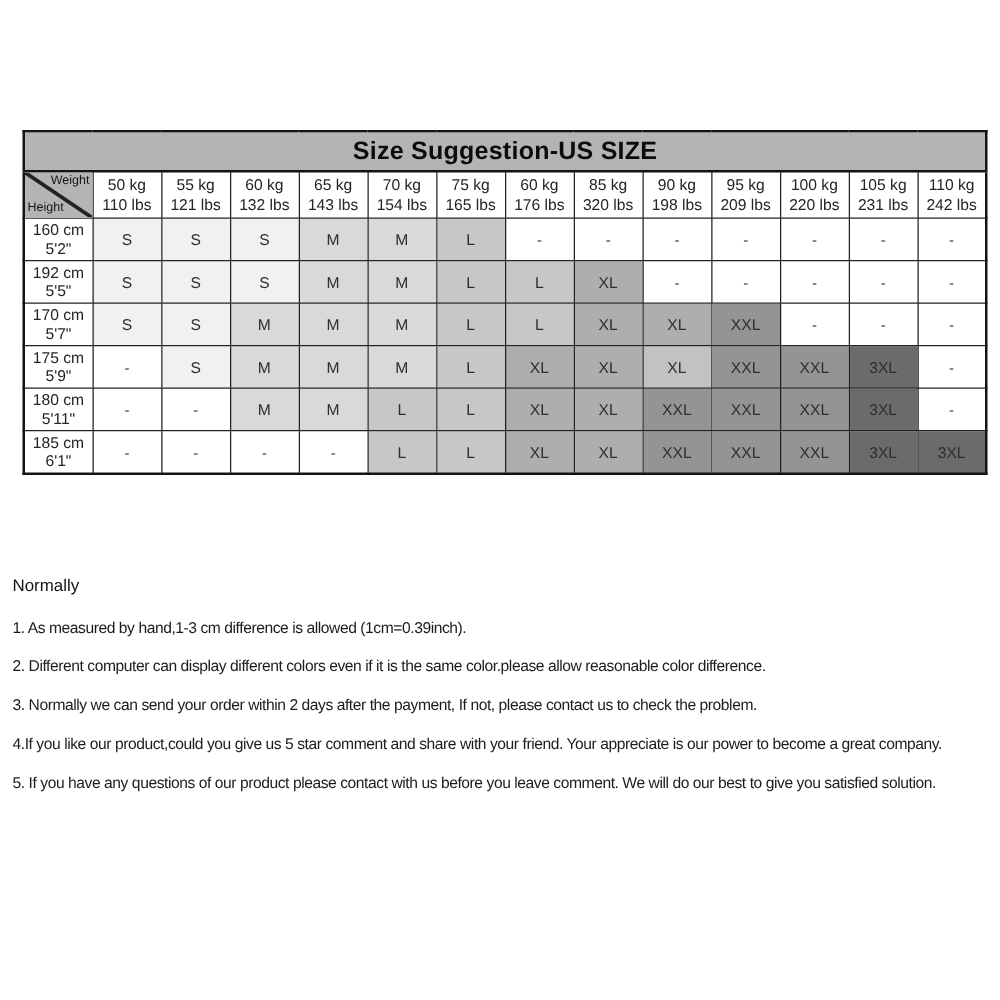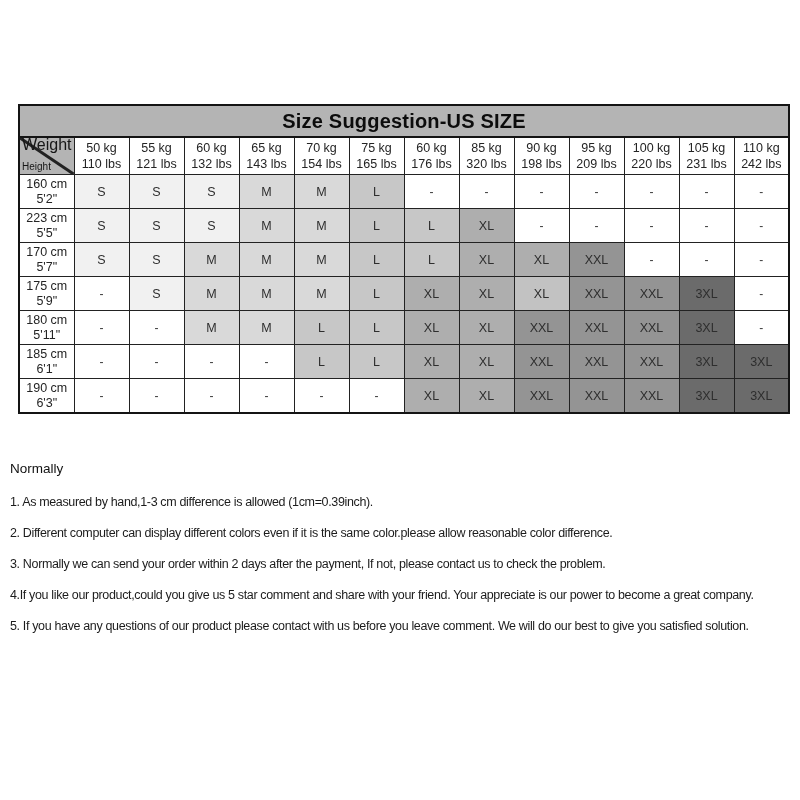--- a/index.html
+++ b/index.html
@@ -25,21 +25,21 @@
     height:30px;
     font-size:20px;font-weight:bold;color:#0c0c0c;
     letter-spacing:0.2px;
     border-bottom:2px solid #141414;
   }
   tr.header-row th{height:36px;background:#ffffff;font-weight:normal;}
   th.weight-cell .kg,
   th.weight-cell .lbs{display:block;font-size:12.5px;line-height:16px;color:#242424;}
   th.corner-cell{position:relative;background:#b4b4b4;}
   th.corner-cell svg{position:absolute;left:0;top:0;width:100%;height:100%;}
-  .corner-weight{position:absolute;top:2px;right:2px;font-size:16px;color:#161616;line-height:10px;}
+  .corner-weight{position:absolute;top:2px;right:2px;font-size:10px;color:#161616;line-height:10px;}
   .corner-height{position:absolute;bottom:2px;left:2px;font-size:10px;color:#161616;line-height:10px;}
   tbody th.height-cell{height:33px;background:#ffffff;font-weight:normal;}
   th.height-cell .cm,
   th.height-cell .ft{display:block;font-size:12.5px;line-height:15px;color:#242424;}
   tbody td.size-cell{height:33px;font-size:12.5px;color:#2e2e2e;}
   tbody td.dash{font-size:12px;color:#3a3a3a;}
 
   .notes{position:absolute;left:10px;top:462px;width:788px;}
   .notes-title{font-size:13.5px;line-height:14px;color:#111;margin-bottom:19px;}
   .note-item{
@@ -150,21 +150,21 @@
           <td class="size-cell dash" style="background: rgb(255, 255, 255);">-</td>
           <td class="size-cell dash" style="background: rgb(255, 255, 255);">-</td>
           <td class="size-cell dash" style="background: rgb(255, 255, 255);">-</td>
           <td class="size-cell dash" style="background: rgb(255, 255, 255);">-</td>
           <td class="size-cell dash" style="background: rgb(255, 255, 255);">-</td>
           <td class="size-cell dash" style="background: rgb(255, 255, 255);">-</td>
           <td class="size-cell dash" style="background: rgb(255, 255, 255);">-</td>
         </tr>
         <tr>
           <th class="height-cell">
-            <span class="cm">223 cm</span>
+            <span class="cm">192 cm</span>
             <span class="ft">5'5"</span>
           </th>
           <td class="size-cell" style="background: rgb(241, 241, 241);">S</td>
           <td class="size-cell" style="background: rgb(241, 241, 241);">S</td>
           <td class="size-cell" style="background: rgb(241, 241, 241);">S</td>
           <td class="size-cell" style="background: rgb(217, 217, 217);">M</td>
           <td class="size-cell" style="background: rgb(217, 217, 217);">M</td>
           <td class="size-cell" style="background: rgb(199, 199, 199);">L</td>
           <td class="size-cell" style="background: rgb(199, 199, 199);">L</td>
           <td class="size-cell" style="background: rgb(174, 174, 174);">XL</td>
@@ -235,39 +235,20 @@
           <th class="height-cell">
             <span class="cm">185 cm</span>
             <span class="ft">6'1"</span>
           </th>
           <td class="size-cell dash" style="background: rgb(255, 255, 255);">-</td>
           <td class="size-cell dash" style="background: rgb(255, 255, 255);">-</td>
           <td class="size-cell dash" style="background: rgb(255, 255, 255);">-</td>
           <td class="size-cell dash" style="background: rgb(255, 255, 255);">-</td>
           <td class="size-cell" style="background: rgb(199, 199, 199);">L</td>
           <td class="size-cell" style="background: rgb(199, 199, 199);">L</td>
-          <td class="size-cell" style="background: rgb(174, 174, 174);">XL</td>
-          <td class="size-cell" style="background: rgb(174, 174, 174);">XL</td>
-          <td class="size-cell" style="background: rgb(148, 148, 148);">XXL</td>
-          <td class="size-cell" style="background: rgb(148, 148, 148);">XXL</td>
-          <td class="size-cell" style="background: rgb(148, 148, 148);">XXL</td>
-          <td class="size-cell" style="background: rgb(107, 107, 107);">3XL</td>
-          <td class="size-cell" style="background: rgb(107, 107, 107);">3XL</td>
-        </tr>
-        <tr>
-          <th class="height-cell">
-            <span class="cm">190 cm</span>
-            <span class="ft">6'3"</span>
-          </th>
-          <td class="size-cell dash" style="background: rgb(255, 255, 255);">-</td>
-          <td class="size-cell dash" style="background: rgb(255, 255, 255);">-</td>
-          <td class="size-cell dash" style="background: rgb(255, 255, 255);">-</td>
-          <td class="size-cell dash" style="background: rgb(255, 255, 255);">-</td>
-          <td class="size-cell dash" style="background: rgb(255, 255, 255);">-</td>
-          <td class="size-cell dash" style="background: rgb(255, 255, 255);">-</td>
           <td class="size-cell" style="background: rgb(174, 174, 174);">XL</td>
           <td class="size-cell" style="background: rgb(174, 174, 174);">XL</td>
           <td class="size-cell" style="background: rgb(148, 148, 148);">XXL</td>
           <td class="size-cell" style="background: rgb(148, 148, 148);">XXL</td>
           <td class="size-cell" style="background: rgb(148, 148, 148);">XXL</td>
           <td class="size-cell" style="background: rgb(107, 107, 107);">3XL</td>
           <td class="size-cell" style="background: rgb(107, 107, 107);">3XL</td>
         </tr>
       </tbody>
   </table>

